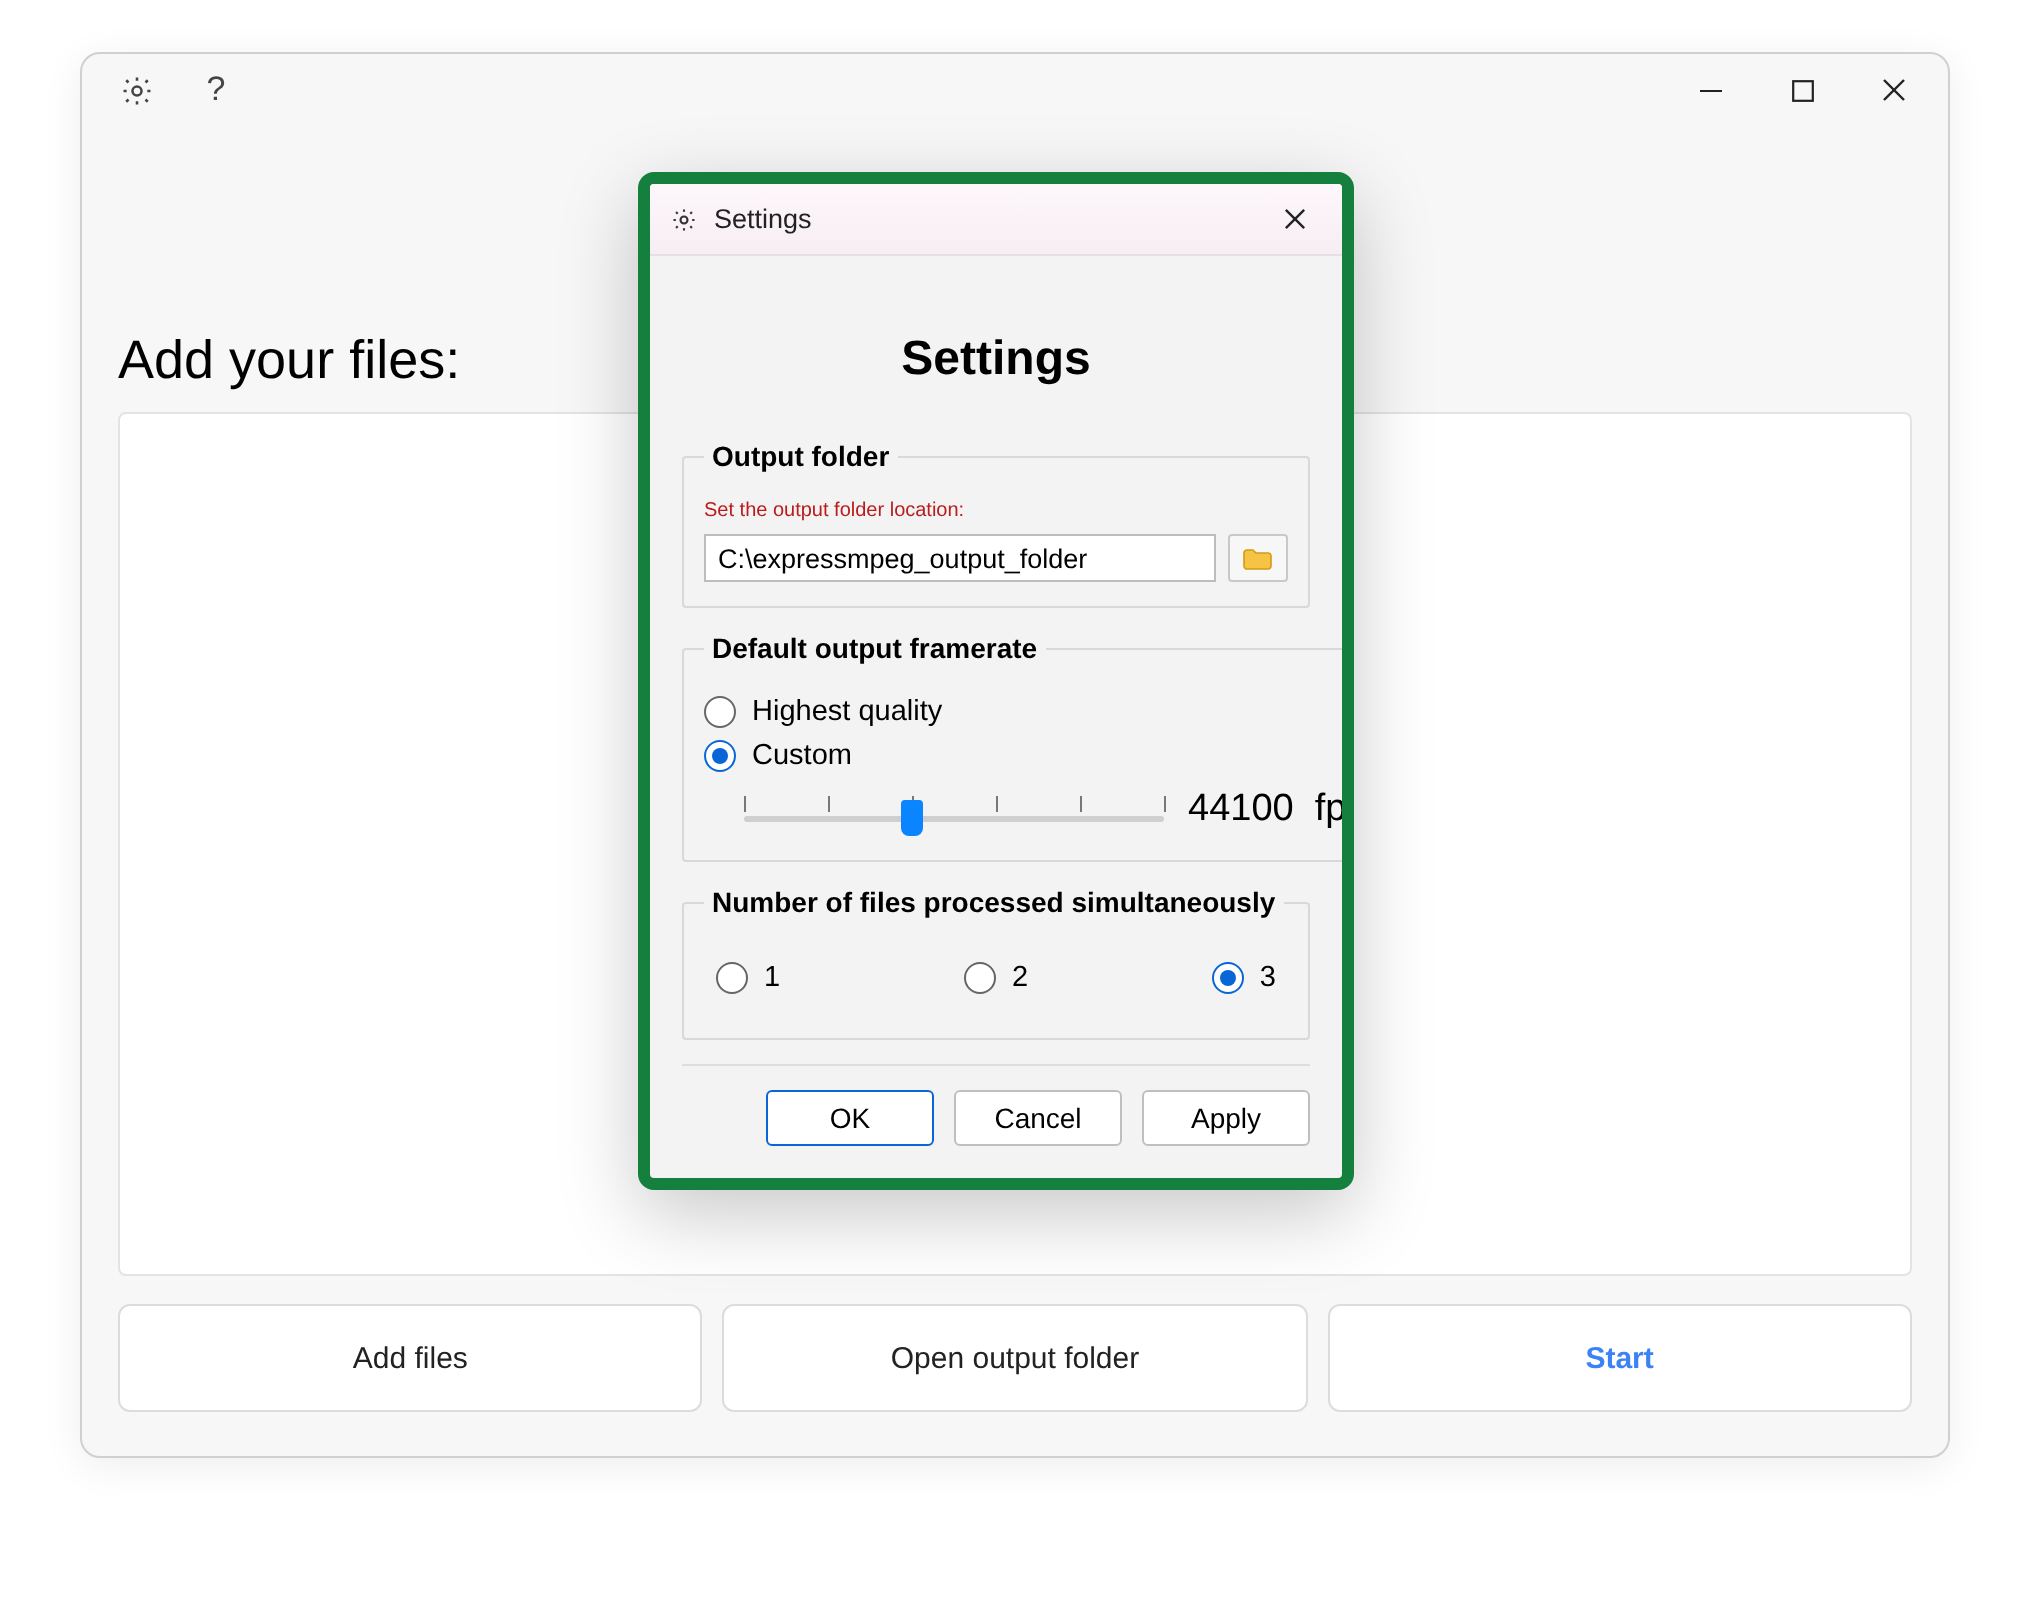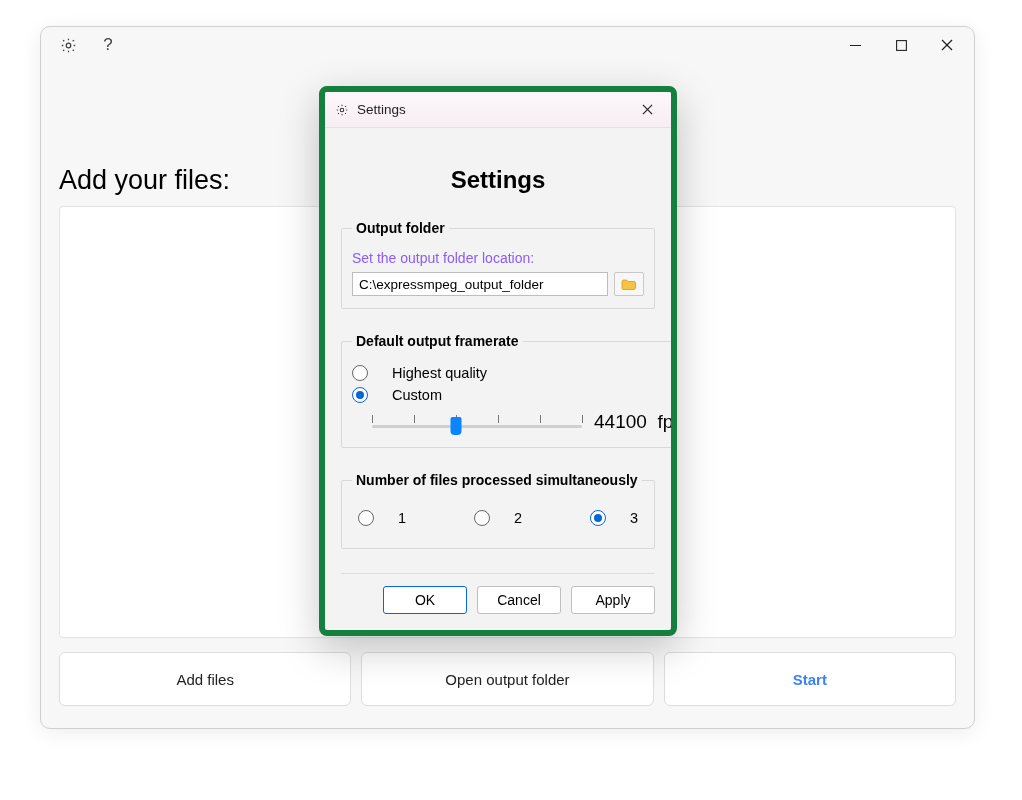--- a/index.html
+++ b/index.html
@@ -102,47 +102,47 @@
   .dialog-body { padding: 14px 16px 16px 16px; }
   .dialog-heading {
     text-align: center;
     font-size: 24px;
     font-weight: 700;
     margin: 24px 0 26px 0;
   }
   fieldset {
     border: 1px solid #d8d8d8;
     border-radius: 2px;
-    margin: 0 0 24px 0;
+    margin: 0 0 12px 0;
     padding: 10px 10px 12px 10px;
   }
   legend {
     font-weight: 600;
     font-size: 14px;
     padding: 0 4px;
   }
-  .field-desc { font-size: 14px; color:#8b5cf6; margin: 4px 0 6px 0; }
+  .field-desc { font-size: 10px; color:#b91c1c; margin: 4px 0 6px 0; }
   .path-row { display:flex; gap:6px; }
   .path-input {
     flex:1;
     height: 24px;
     border:1px solid #bdbdbd;
     background:#fff;
     padding: 0 6px;
     font-size: 13.5px;
   }
   .browse-btn {
     width: 30px; height:24px;
     border:1px solid #c8c8c8;
     background:#f7f7f7;
     display:flex; align-items:center; justify-content:center;
     border-radius:2px;
   }
   .radio-row {
-    display:flex; align-items:center; gap:24px;
+    display:flex; align-items:center; gap:8px;
     margin: 6px 0;
     font-size: 14.5px;
   }
   .radio {
     width:16px; height:16px; border-radius:50%;
     border:1.5px solid #666; background:#fff;
     position:relative;
     flex-shrink:0;
   }
   .radio.selected { border-color:#0a66d6; }

